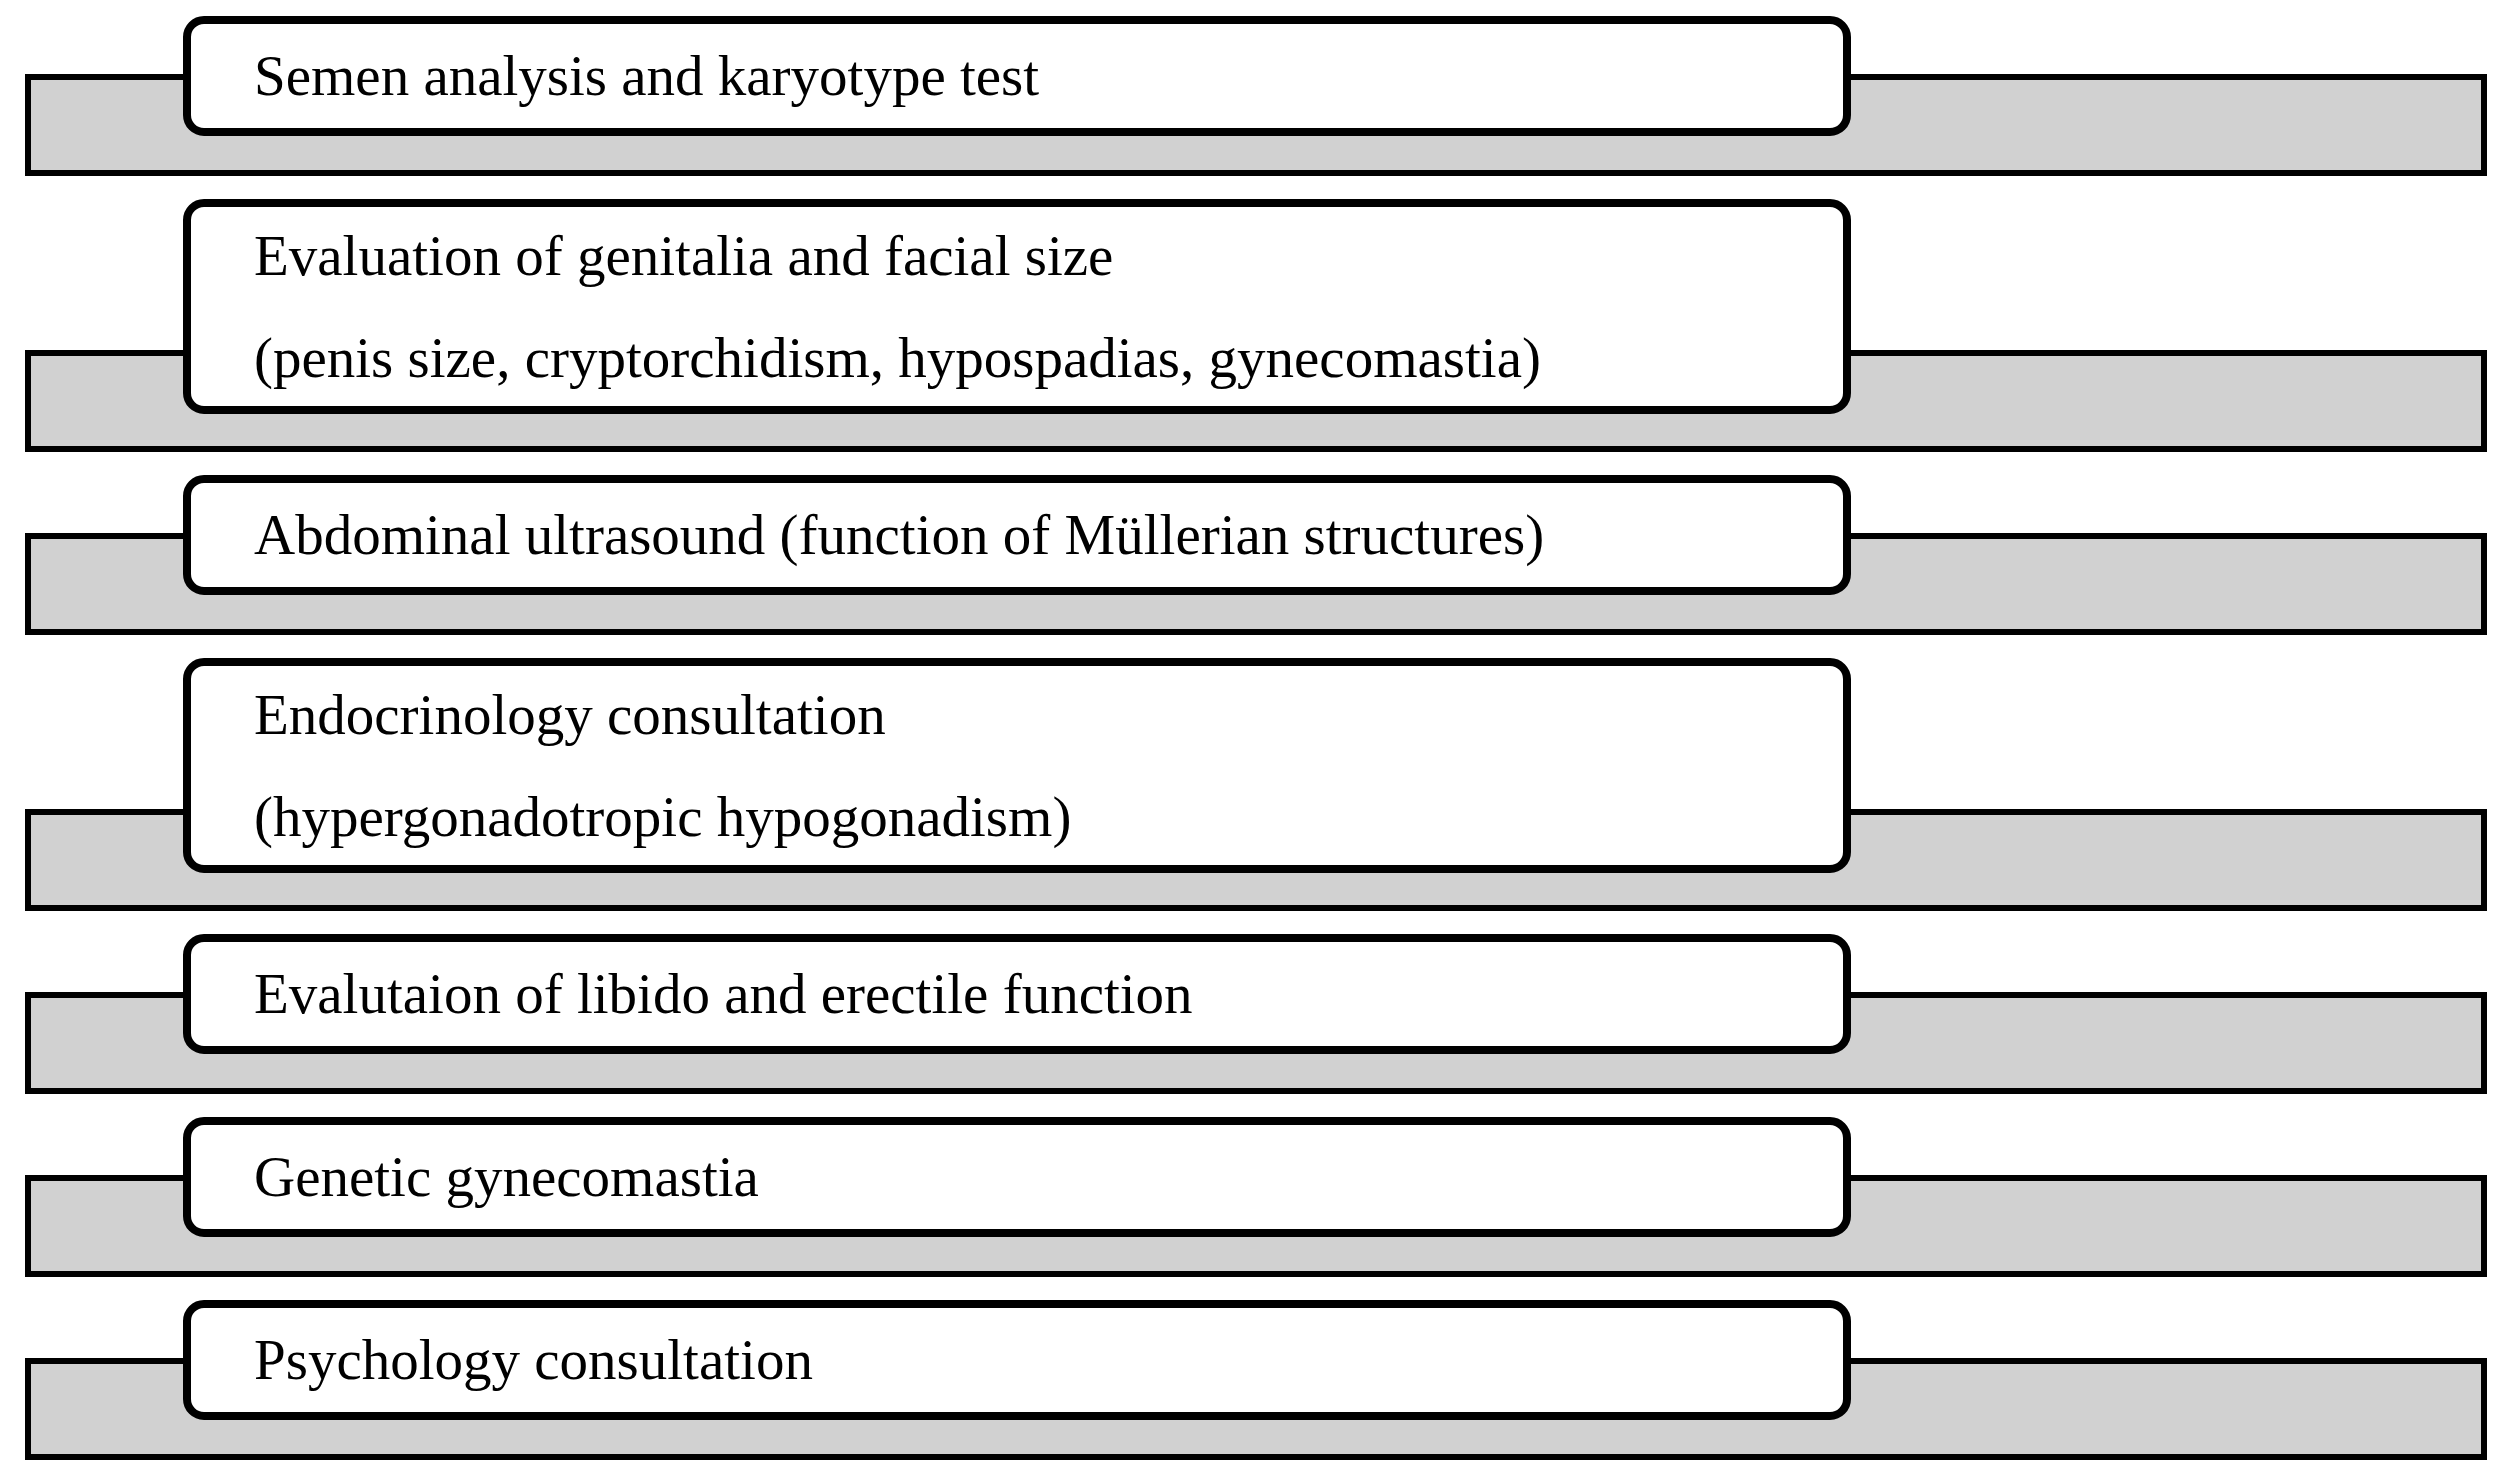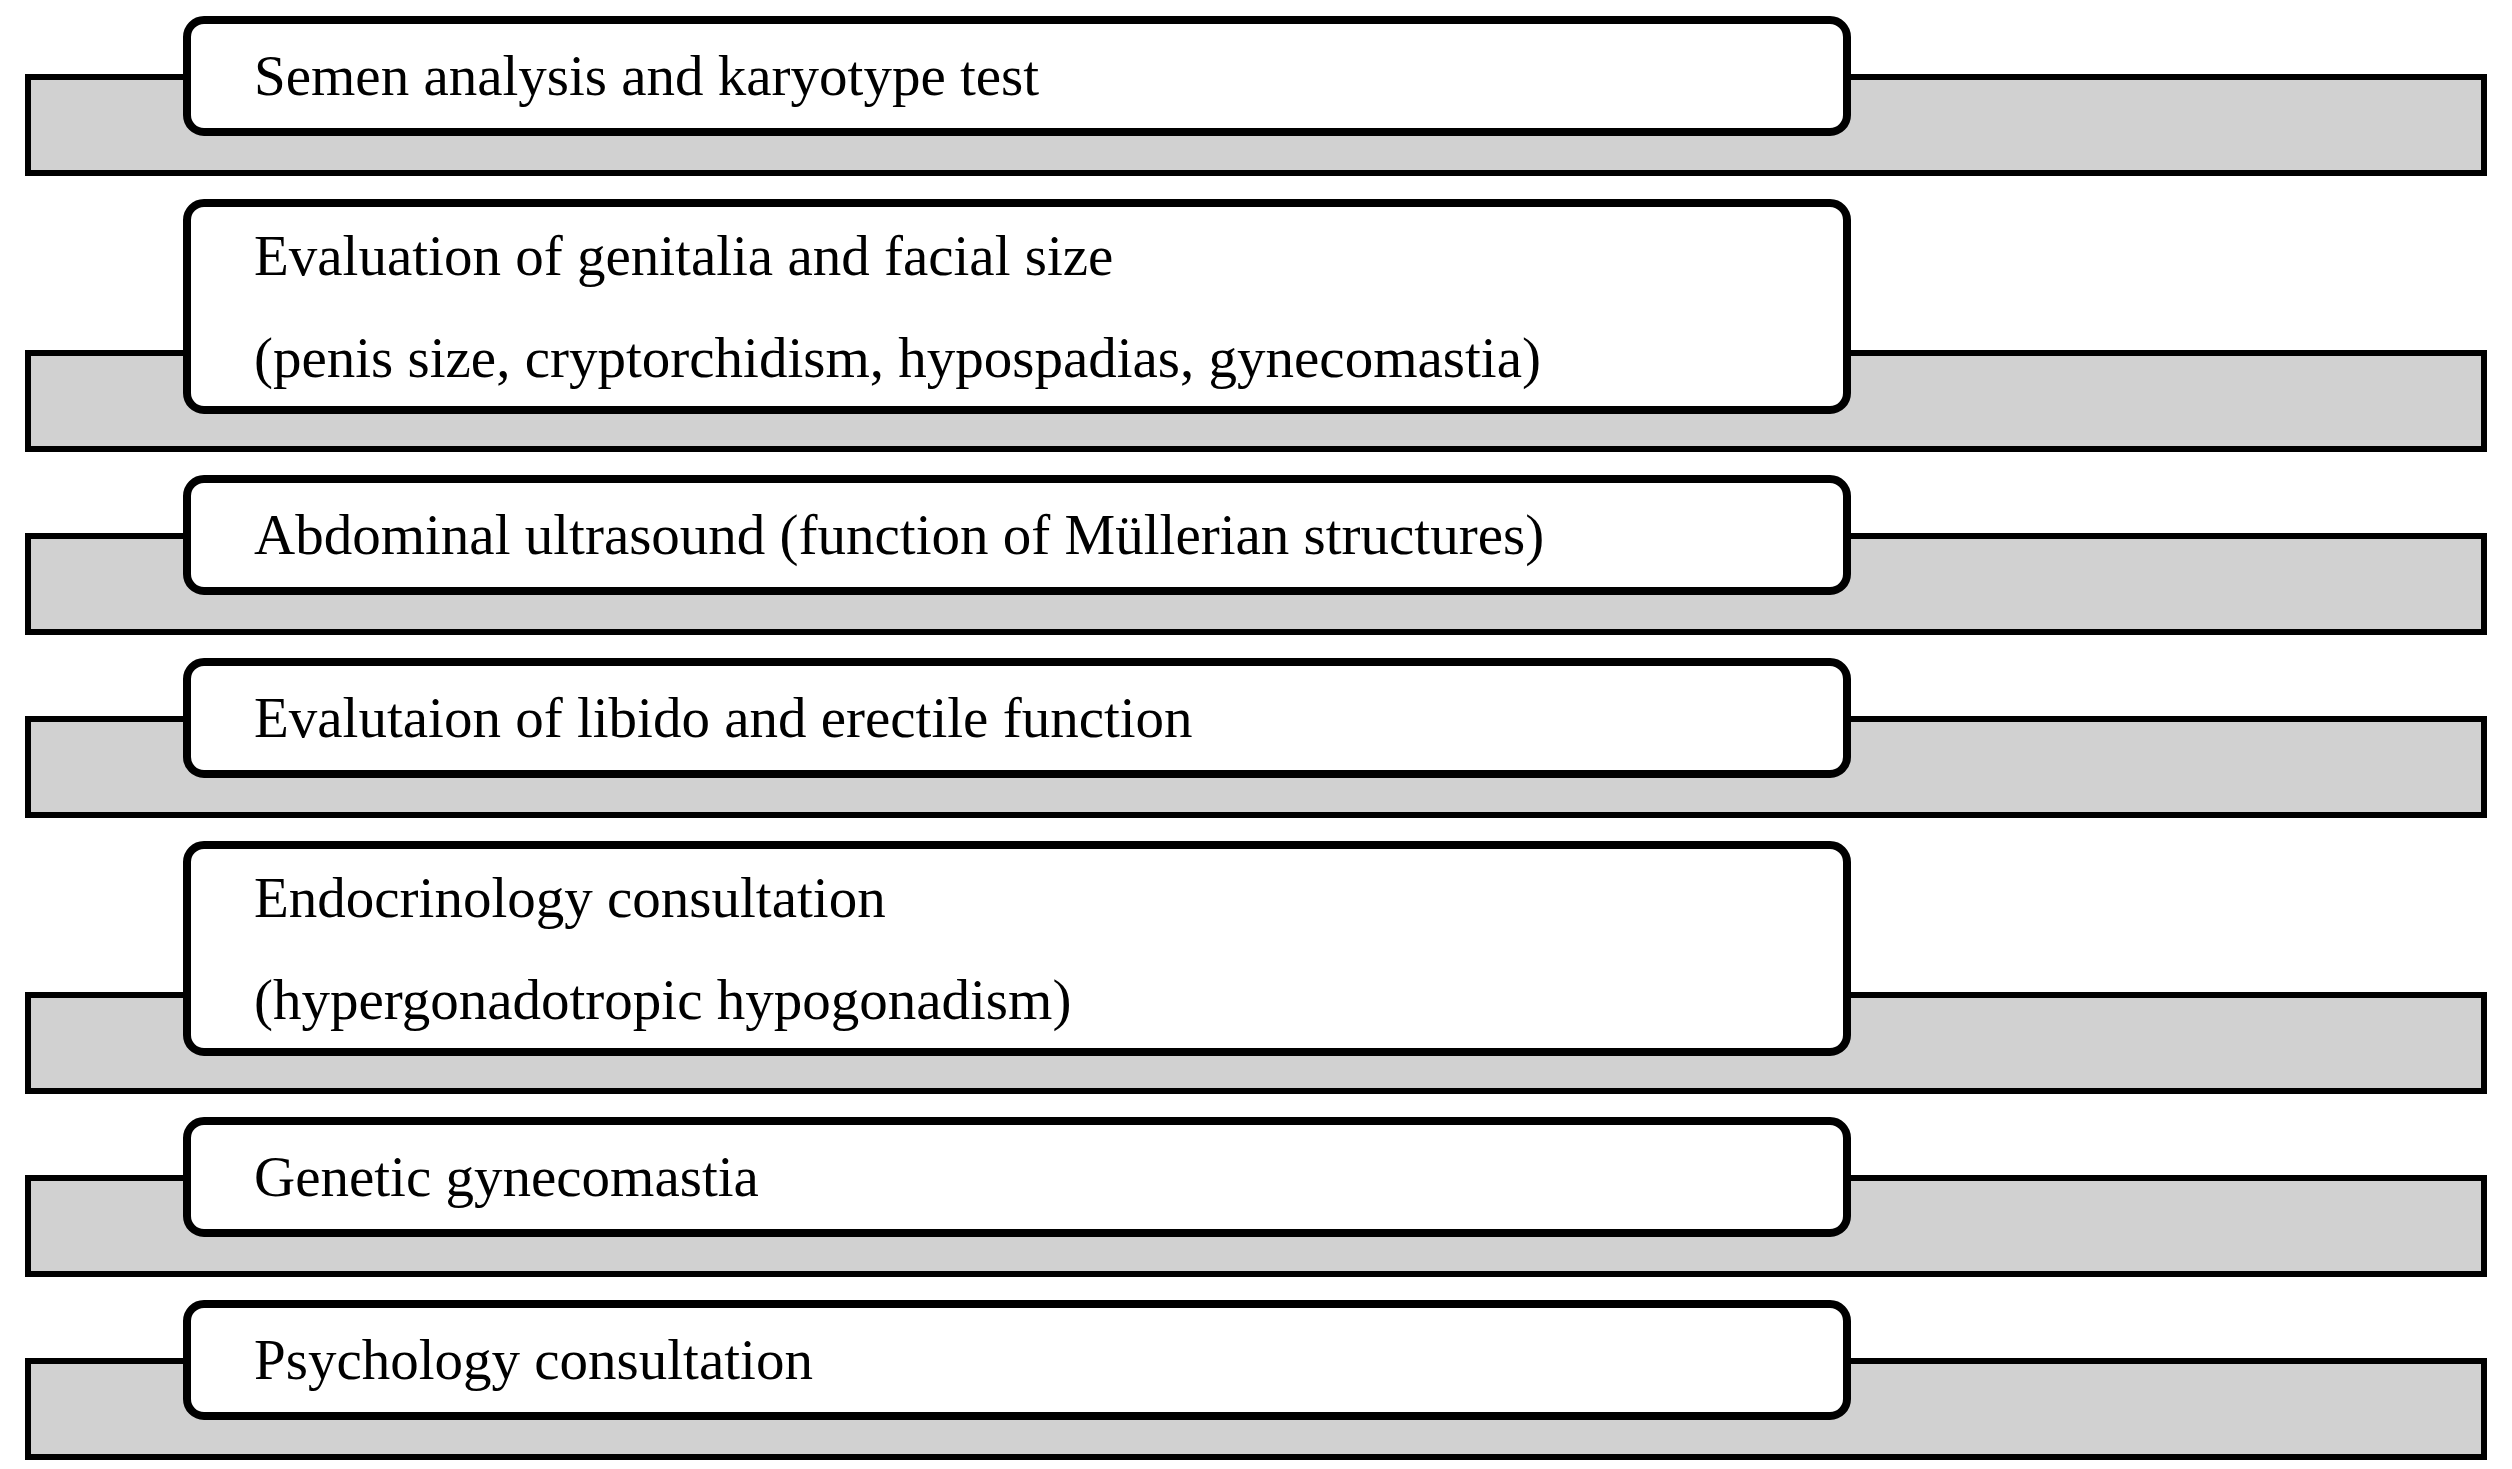--- a/index.html
+++ b/index.html
@@ -87,32 +87,32 @@
     </div>
   </div>
 
   <div class="step-row row-single">
     <div class="step-bar"></div>
     <div class="step-box">
       <div class="step-line">Abdominal ultrasound (function of Müllerian structures)</div>
     </div>
   </div>
 
-  <div class="step-row row-single">
-    <div class="step-bar"></div>
-    <div class="step-box">
-      <div class="step-line">Evalutaion of libido and erectile function</div>
-    </div>
-  </div>
-
   <div class="step-row row-double">
     <div class="step-bar"></div>
     <div class="step-box">
       <div class="step-line">Endocrinology consultation</div>
       <div class="step-line">(hypergonadotropic hypogonadism)</div>
+    </div>
+  </div>
+
+  <div class="step-row row-single">
+    <div class="step-bar"></div>
+    <div class="step-box">
+      <div class="step-line">Evalutaion of libido and erectile function</div>
     </div>
   </div>
 
   <div class="step-row row-single">
     <div class="step-bar"></div>
     <div class="step-box">
       <div class="step-line">Genetic gynecomastia</div>
     </div>
   </div>
 

